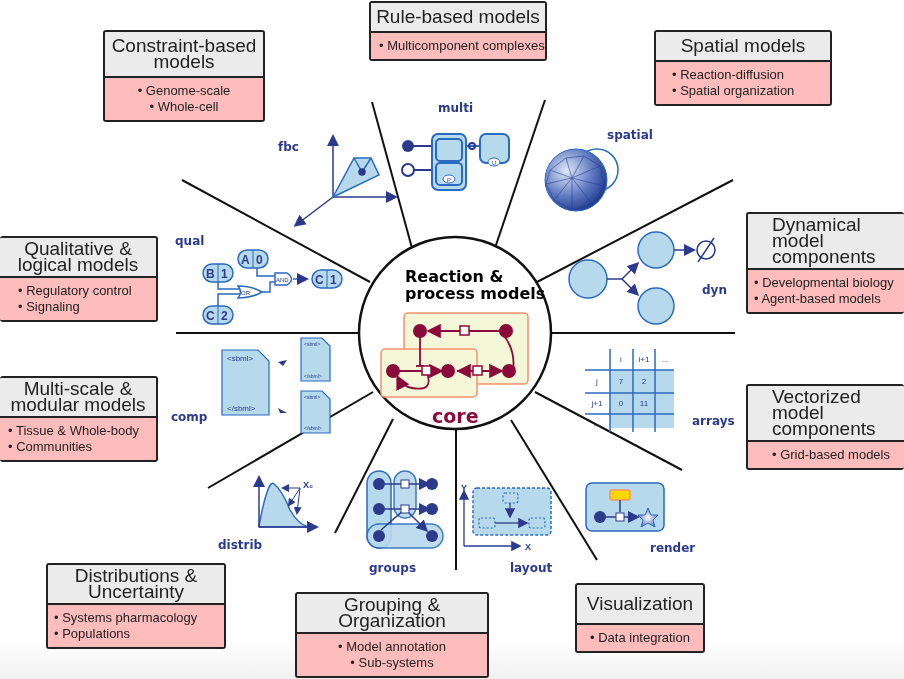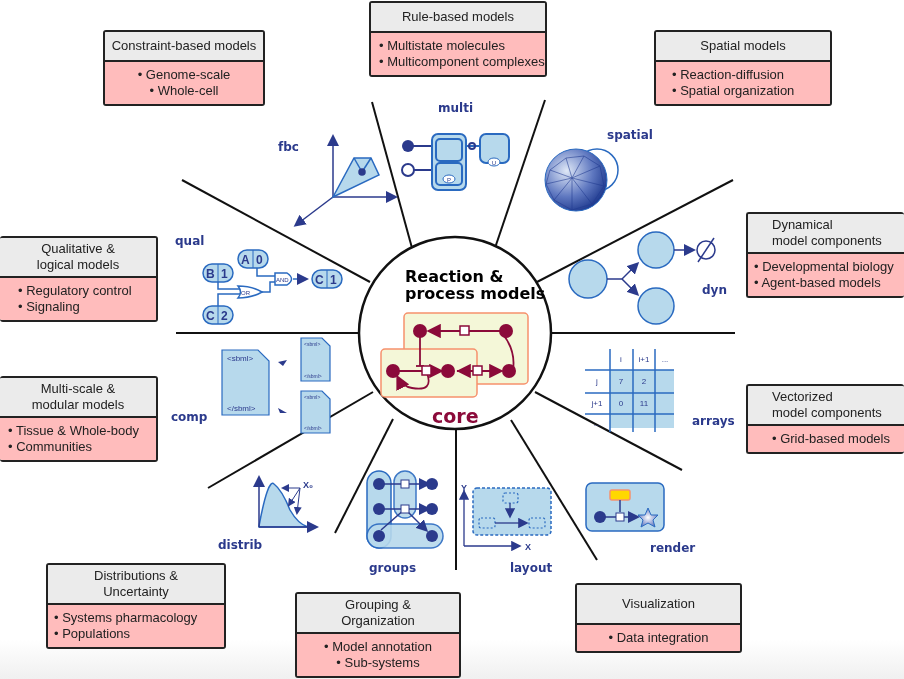--- a/index.html
+++ b/index.html
@@ -1,21 +1,21 @@
 <!DOCTYPE html>
 <html><head>
 <meta charset="utf-8">
 <style>
   html, body { margin:0; padding:0; }
   body { width:904px; height:679px; position:relative; overflow:hidden;
          background:linear-gradient(#ffffff 0, #ffffff 640px, #f0f0f0 679px);
          font-family:"Liberation Sans", sans-serif; }
   #diagram { position:absolute; left:0; top:0; }
   .box { position:absolute; border:2px solid #222; border-radius:3px; overflow:hidden; box-sizing:border-box; background:#ebebeb; }
-  .box .hd { background:#ebebeb; color:#222; font-size:13px; line-height:16px; text-align:center; padding:6px 4px; border-bottom:2px solid #222; }
+  .box .hd { background:#ebebeb; color:#222; font-size:19px; line-height:16px; text-align:center; padding:6px 4px; border-bottom:2px solid #222; }
   .box .bd { background:#ffbcbc; color:#222; font-size:13px; line-height:16px; padding:5px 8px; }
   .box .bd div { white-space:nowrap; }
   .center .bd { text-align:center; }
   .lbl { position:absolute; color:#2b3a8c; font-weight:bold; font-size:12px; font-family:"DejaVu Sans", sans-serif; }
   .core-title { position:absolute; font-weight:bold; font-size:16px; color:#000000; line-height:17px; font-family:"DejaVu Sans", sans-serif; }
   .core-lbl { position:absolute; font-weight:bold; font-size:19px; color:#8b0a3a; font-family:"DejaVu Sans", sans-serif; }
   svg text { font-family:"Liberation Sans", sans-serif; }
 </style>
 </head>
 <body>
@@ -298,21 +298,20 @@
     <div>• Genome-scale</div>
     <div>• Whole-cell</div>
   </div>
 </div>
 
 <div class="box" style="left:369px; top:1px; width:178px;">
   <div class="hd">
       <div>Rule-based models</div>
     </div>
   <div class="bd">
-    <div>• Multistate molecules</div>
     <div>• Multicomponent complexes</div>
   </div>
 </div>
 
 <div class="box" style="left:654px; top:30px; width:178px;">
   <div class="hd">
       <div>Spatial models</div>
     </div>
   <div class="bd" style="padding-left:16px;">
     <div>• Reaction-diffusion</div>
@@ -367,31 +366,31 @@
   <div class="hd" style="padding:3px 4px;">
     <div>Distributions &amp;</div>
     <div>Uncertainty</div>
   </div>
   <div class="bd" style="padding-left:6px;">
     <div>• Systems pharmacology</div>
     <div>• Populations</div>
   </div>
 </div>
 
-<div class="box center" style="left:295px; top:592px; width:166px;">
+<div class="box center" style="left:295px; top:592px; width:194px;">
   <div class="hd" style="padding:3px 4px;">
     <div>Grouping &amp;</div>
     <div>Organization</div>
   </div>
   <div class="bd">
     <div>• Model annotation</div>
     <div>• Sub-systems</div>
   </div>
 </div>
 
-<div class="box center" style="left:575px; top:583px; width:167px;">
+<div class="box center" style="left:575px; top:583px; width:130px;">
   <div class="hd" style="padding:11px 4px;">
       <div>Visualization</div>
     </div>
   <div class="bd">
     <div>• Data integration</div>
   </div>
 </div>
 
 </body></html>

